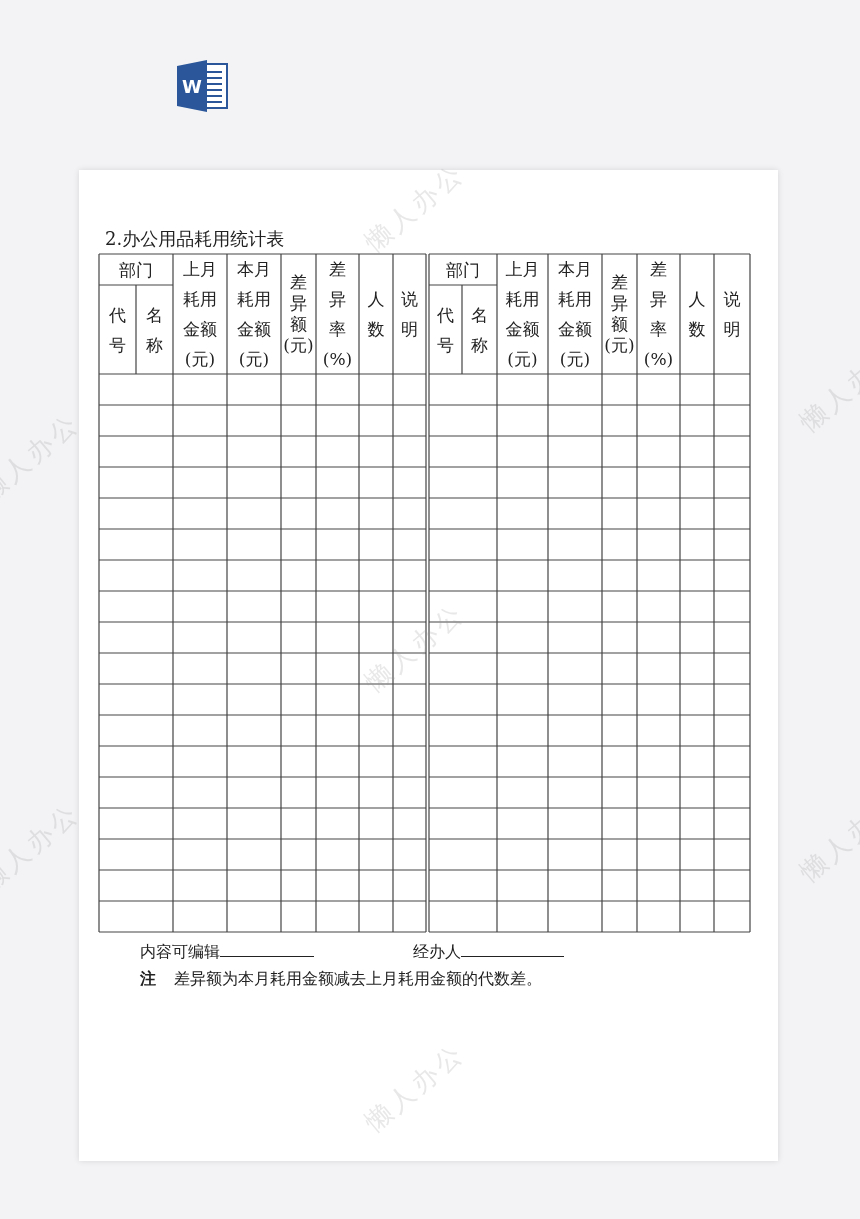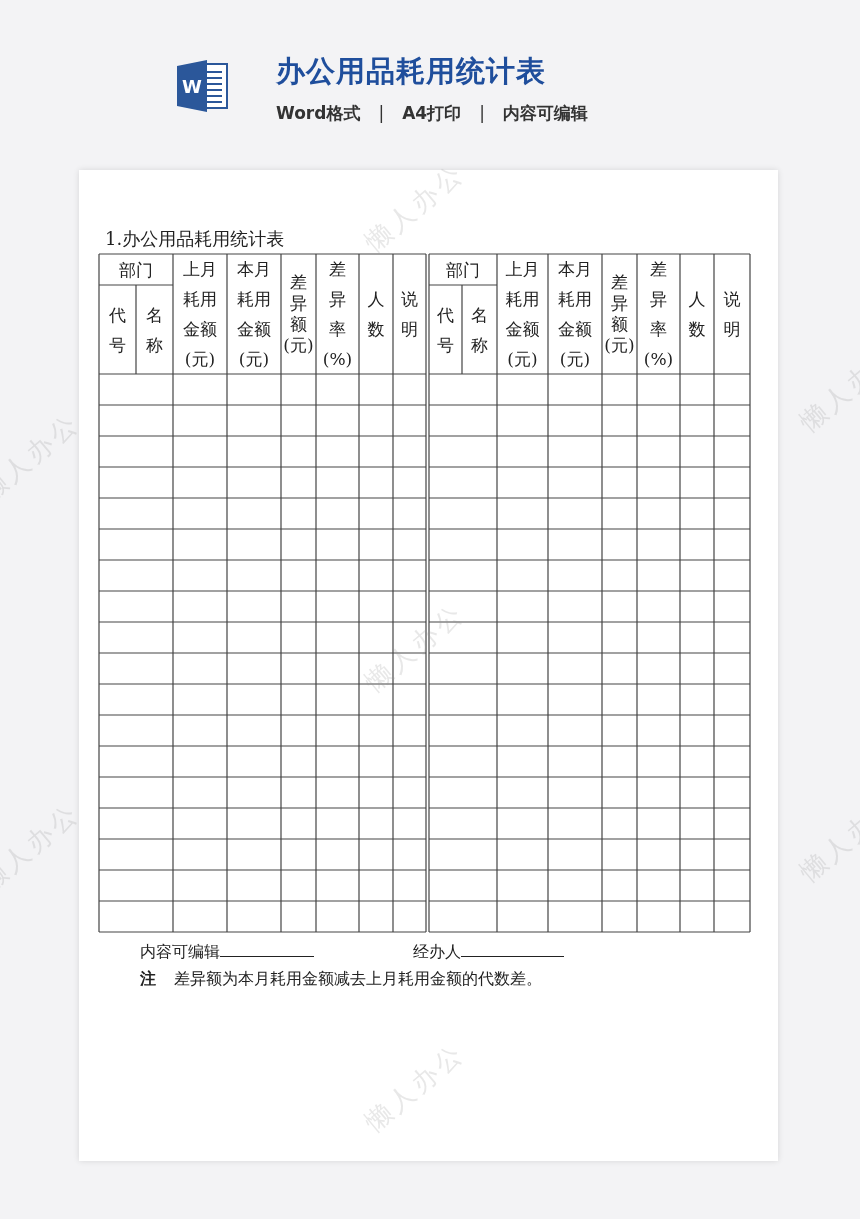--- a/index.html
+++ b/index.html
@@ -49,29 +49,25 @@
     <rect x="22" y="6" width="30" height="44" fill="#fff" stroke="#2b579a" stroke-width="2"></rect>
     <line x1="30" y1="14" x2="47" y2="14" stroke="#2b579a" stroke-width="2"></line>
     <line x1="30" y1="20" x2="47" y2="20" stroke="#2b579a" stroke-width="2"></line>
     <line x1="30" y1="26" x2="47" y2="26" stroke="#2b579a" stroke-width="2"></line>
     <line x1="30" y1="32" x2="47" y2="32" stroke="#2b579a" stroke-width="2"></line>
     <line x1="30" y1="38" x2="47" y2="38" stroke="#2b579a" stroke-width="2"></line>
     <line x1="30" y1="44" x2="47" y2="44" stroke="#2b579a" stroke-width="2"></line>
     <polygon points="2,8 32,2 32,54 2,48" fill="#2b579a"></polygon>
     <text x="17" y="35" text-anchor="middle" font-family="DejaVu Sans, sans-serif" font-weight="bold" font-size="18" fill="#fff">W</text>
   </svg>
-  <div class="doc-title">办公用品耗用统计表</div>
-  <div class="subtitle">
-    <span>Word格式</span><span class="sep">|</span><span>A4打印</span><span class="sep">|</span><span>内容可编辑</span>
-  </div>
 </div>
 
 <div class="page"></div>
 
-<div class="page-heading">1.办公用品耗用统计表</div>
+<div class="page-heading">2.办公用品耗用统计表</div>
 
 <svg class="grid" id="grid">
     <line x1="99" y1="254" x2="426" y2="254"></line>
     <line x1="99" y1="285" x2="173" y2="285"></line>
     <line x1="99" y1="374" x2="426" y2="374"></line>
     <line x1="99" y1="405" x2="426" y2="405"></line>
     <line x1="99" y1="436" x2="426" y2="436"></line>
     <line x1="99" y1="467" x2="426" y2="467"></line>
     <line x1="99" y1="498" x2="426" y2="498"></line>
     <line x1="99" y1="529" x2="426" y2="529"></line>

